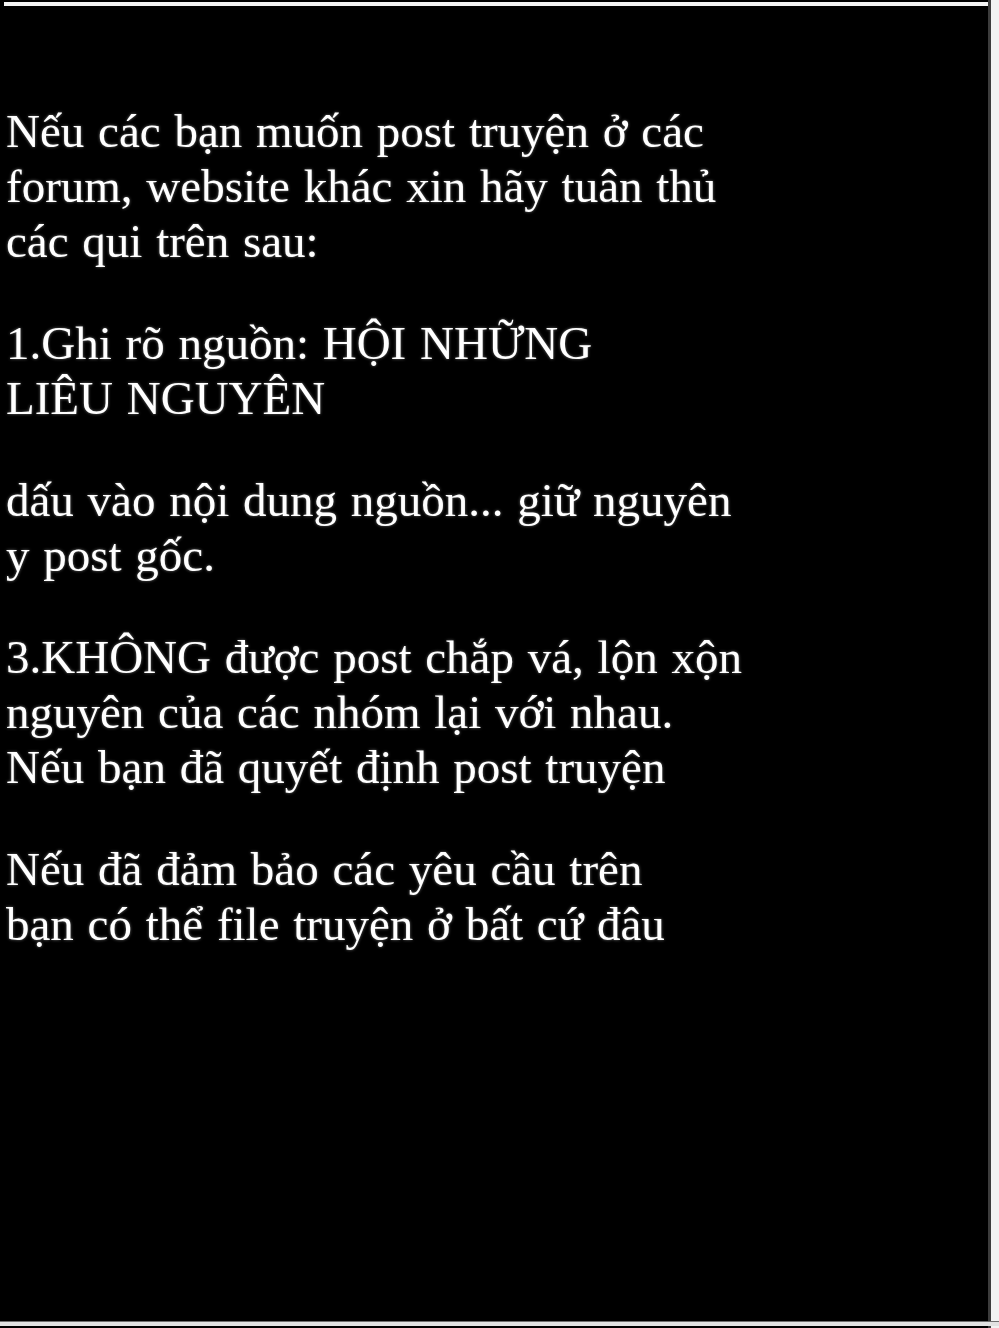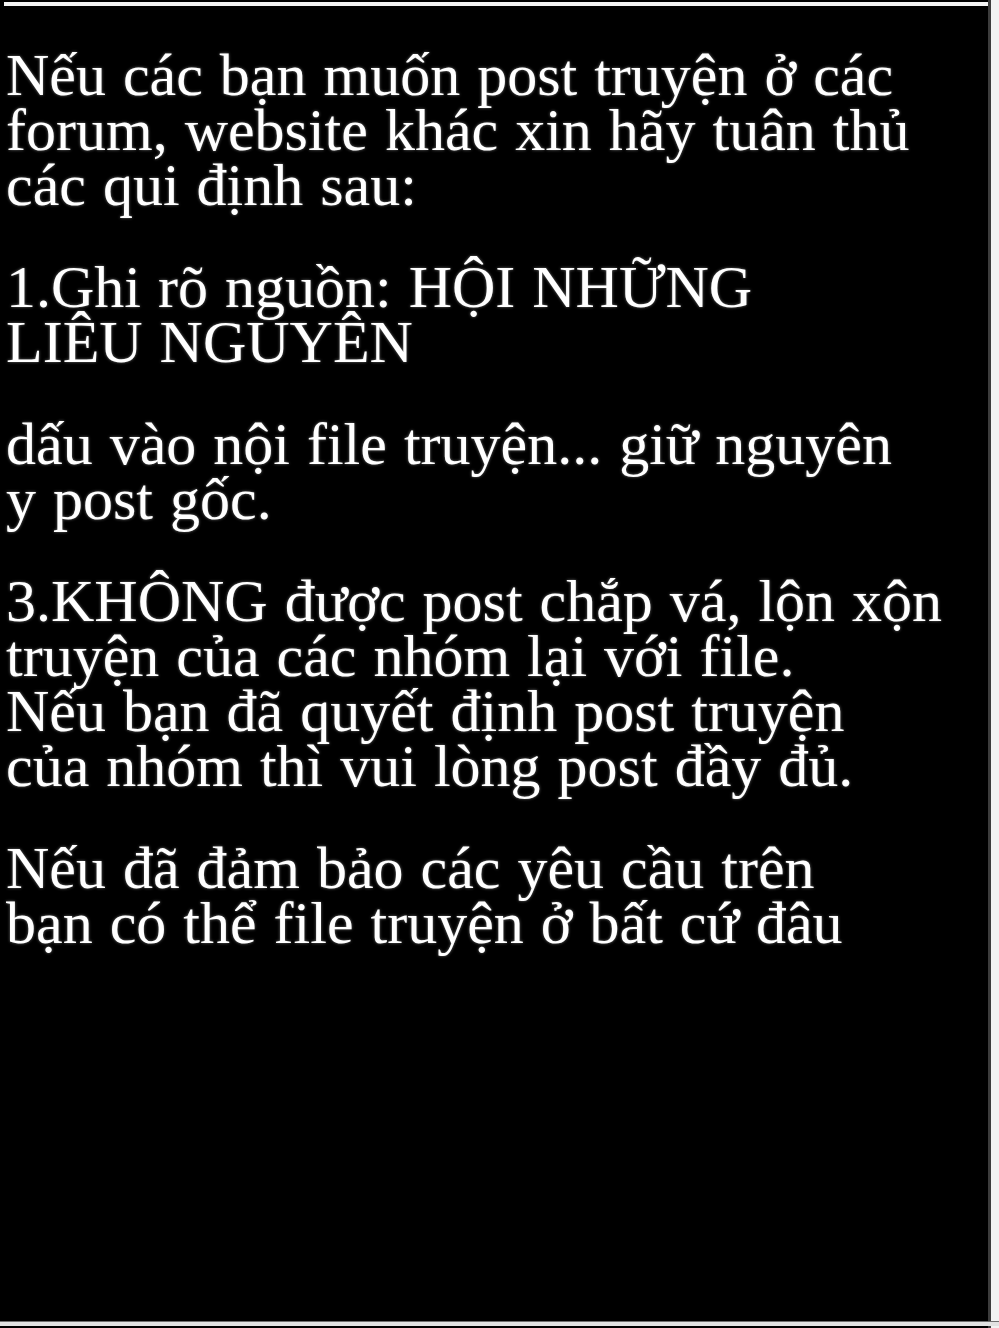--- a/index.html
+++ b/index.html
@@ -46,23 +46,23 @@
     width: 100%;
     height: 4px;
     background: #e2e2e2;
     border-top: 1px solid #6f6f6f;
   }
   .content {
     position: absolute;
     top: 0;
     left: 6px;
     right: 24px;
-    padding-top: 48px;
+    padding-top: 104px;
     color: #ffffff;
-    font-size: 60px;
+    font-size: 47px;
     line-height: 55px;
     word-spacing: 2px;
     text-shadow: 0 0 3px rgba(255, 255, 255, 0.45);
   }
   .para {
     margin: 0 0 47px 0;
   }
   .line {
     white-space: nowrap;
   }
@@ -74,38 +74,37 @@
 
   <div class="border-top"></div>
   <div class="edge-right"></div>
   <div class="border-bottom"></div>
 
   <div class="content">
 
     <div class="para">
       <div class="line">Nếu các bạn muốn post truyện ở các</div>
       <div class="line">forum, website khác xin hãy tuân thủ</div>
-      <div class="line">các qui định sau:</div>
+      <div class="line">các qui trên sau:</div>
     </div>
 
     <div class="para">
       <div class="line">1.Ghi rõ nguồn: HỘI NHỮNG</div>
       <div class="line">LIÊU NGUYÊN</div>
     </div>
 
     <div class="para">
-      <div class="line">dấu vào nội file truyện... giữ nguyên</div>
+      <div class="line">dấu vào nội dung nguồn... giữ nguyên</div>
       <div class="line">y post gốc.</div>
     </div>
 
     <div class="para">
       <div class="line">3.KHÔNG được post chắp vá, lộn xộn</div>
-      <div class="line">truyện của các nhóm lại với file.</div>
+      <div class="line">nguyên của các nhóm lại với nhau.</div>
       <div class="line">Nếu bạn đã quyết định post truyện</div>
-      <div class="line">của nhóm thì vui lòng post đầy đủ.</div>
     </div>
 
     <div class="para">
       <div class="line">Nếu đã đảm bảo các yêu cầu trên</div>
       <div class="line">bạn có thể file truyện ở bất cứ đâu</div>
     </div>
 
   </div>
 </div>
 

